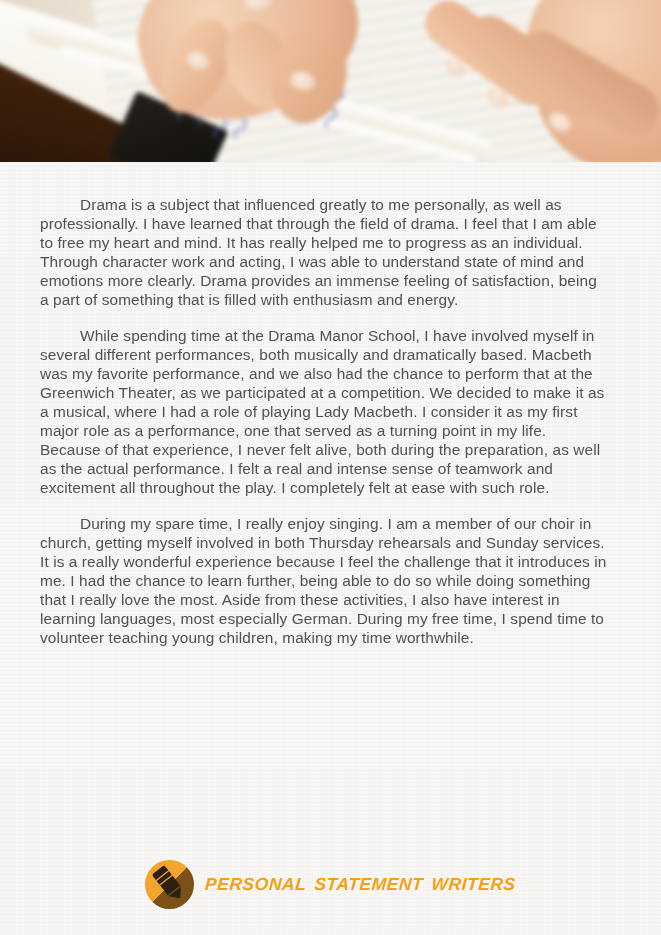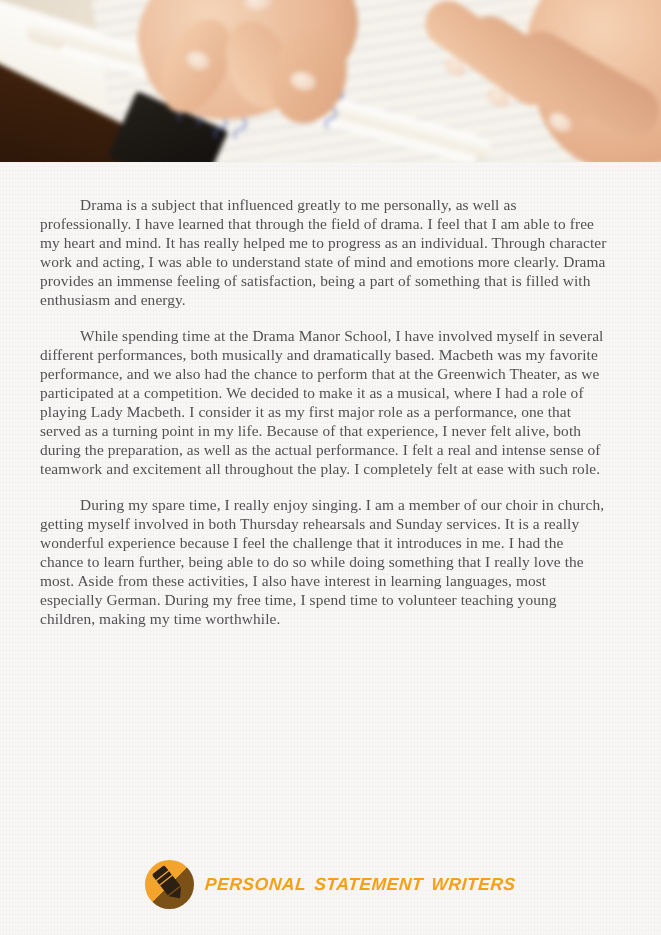--- a/index.html
+++ b/index.html
@@ -72,21 +72,21 @@
 
   
   .banner { position:relative; height:65px; background:#ef8149;
             box-shadow:inset 0 2px 0 rgba(255,255,255,.14), inset 0 -6px 0 rgba(0,0,0,.15);
             display:flex; align-items:center; justify-content:center; }
   .banner h1 { color:#faf4ec; font-weight:bold; font-size:29px; letter-spacing:.5px;
                transform:scaleX(.88); white-space:nowrap;
                text-shadow:0 1px 1px rgba(0,0,0,.08); }
 
   
-  .content { padding:33px 54px 0 40px;font-family:Liberation Serif, serif; }
+  .content { padding:33px 54px 0 40px; }
   .content p { color:#515154; font-size:15.4px; line-height:19px; text-indent:40px;
                margin:0 0 17px 0; letter-spacing:.1px; }
 
   
   .footer { position:absolute; left:0; right:0; top:860px; display:flex;
             align-items:center; justify-content:center; gap:11px; }
   .logo { position:relative; width:49px; height:49px; border-radius:50%;
           background:linear-gradient(135deg,#f2a42c 50%,#7c5117 50.5%); overflow:hidden; flex:0 0 auto; }
   .logo svg { position:absolute; left:11px; top:6px; transform:rotate(-38deg); }
   .brand { color:#f6a019; font-style:italic; font-weight:bold; font-size:17.5px;

